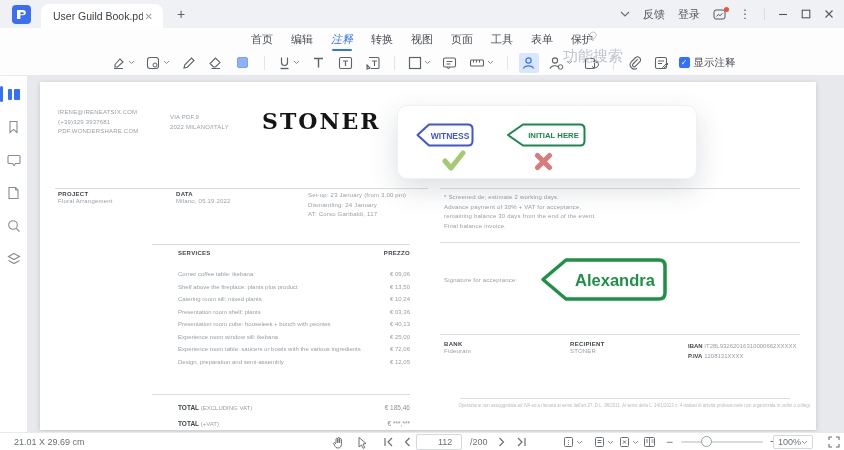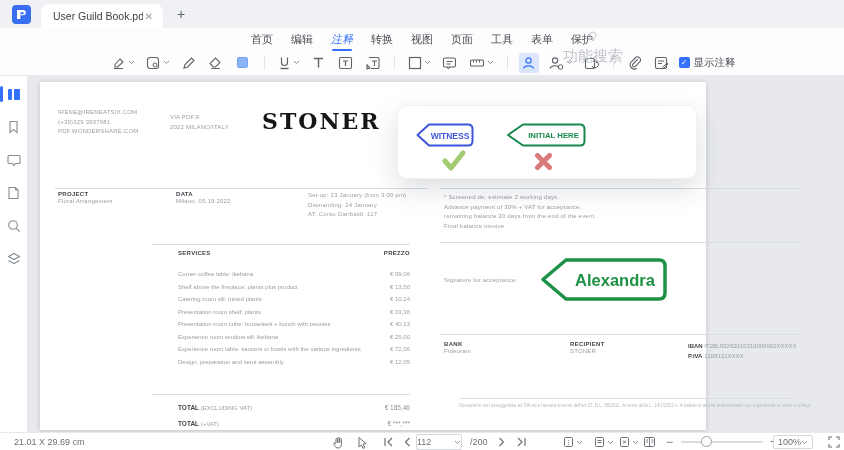--- a/index.html
+++ b/index.html
@@ -38,21 +38,21 @@
   .cbx { width:11px; height:11px; background:#3370ff; border-radius:2px; display:flex; align-items:center; justify-content:center; color:#fff; font-size:8px; line-height:1; }
 
   
   .workspace { position:absolute; top:76px; left:0; right:0; bottom:18px; display:flex; }
   .sidebar { width:28px; background:#fff; border-right:1px solid #e7e9ed; display:flex; flex-direction:column; align-items:center; padding-top:10px; gap:17px; }
   .side-ico { position:relative; width:16px; height:16px; display:flex; align-items:center; justify-content:center; cursor:pointer; }
   .side-ico.active::before { content:""; position:absolute; left:-6px; top:0; width:3px; height:16px; background:#3370ff; border-radius:2px; }
   .viewport { flex:1; background:#e7e9ed; position:relative; }
 
   
-  .page { position:absolute; left:12px; top:6px; width:666px; height:348px; background:#fff; box-shadow:0 1px 5px rgba(0,0,0,.16); }
+  .page { position:absolute; left:12px; top:6px; width:776px; height:348px; background:#fff; box-shadow:0 1px 5px rgba(0,0,0,.16); }
   .abs { position:absolute; }
   .hr { position:absolute; height:1px; background:#dadde0; }
   .t6 { font-size:6px; color:#989ea6; line-height:9.5px; white-space:nowrap; letter-spacing:.2px; }
   .lbl { font-size:6px; font-weight:bold; color:#41464c; letter-spacing:.3px; white-space:nowrap; }
   .brand { font-family:"DejaVu Serif","Liberation Serif",serif; font-weight:bold; font-size:22px; letter-spacing:2px; color:#141516; }
   .svc { position:absolute; left:138px; width:232px; }
   .svc-row { display:flex; justify-content:space-between; height:12.5px; align-items:center; }
   .svc-row .it { font-size:6px; color:#989ea6; white-space:nowrap; }
   .svc-row .pr { font-size:6px; color:#989ea6; white-space:nowrap; }
   .tot-row { display:flex; justify-content:space-between; height:15.5px; align-items:center; }
@@ -64,40 +64,65 @@
   .bank-line span { color:#989ea6; }
   .fineprint { font-size:4.8px; color:#b6bbc2; text-align:center; white-space:nowrap; transform:scale(.92); transform-origin:center top; }
 
   
   .popup { position:absolute; left:369px; top:29px; width:300px; height:74px; background:#fff; border:1px solid #f0f1f4; border-radius:10px; box-shadow:0 10px 28px rgba(40,50,70,.16); z-index:5; }
   .stamp-text { font-family:"Liberation Sans",sans-serif; font-weight:bold; }
 
   
   .statusbar { position:absolute; left:0; right:0; bottom:0; height:18px; background:#fff; border-top:1px solid #e7e9ed; font-size:9px; color:#6b7076; }
   .sb { position:absolute; top:0; height:18px; display:flex; align-items:center; }
-  .pagebox { border:1px solid #d5d8dc; border-radius:2px; height:16px; width:46px; display:flex; align-items:center; justify-content:space-between; padding:0 0; background:#fff; }
+  .pagebox { border:1px solid #d5d8dc; border-radius:2px; height:16px; width:46px; display:flex; align-items:center; justify-content:space-between; padding:0 21px; background:#fff; }
   .zoombox { border:1px solid #d5d8dc; border-radius:2px; height:14px; width:40px; display:flex; align-items:center; justify-content:space-between; padding:0 4px; background:#fff; }
   .slider-track { width:82px; height:2px; background:#d9dcdf; border-radius:1px; position:relative; }
   .slider-knob { position:absolute; left:20px; top:-5px; width:11px; height:11px; border-radius:50%; background:#fff; border:1px solid #9aa0a6; }
 </style>
 </head>
 <body>
 
 <div class="titlebar">
   <div class="logo">
     <svg width="11" height="11" viewBox="0 0 11 11">
         <path d="M1 1h6.2a2.6 2.6 0 010 5.2H4.4V10H1z" fill="#fff"></path>
         <path d="M4.4 3.2h2.4a1 1 0 010 2H4.4z" fill="#3a6ff2"></path>
       </svg>
   </div>
   <div class="tab">
     <span class="tab-title">User Guild Book.pdf</span>
     <span class="tab-close">✕</span>
   </div>
   <div class="new-tab">+</div>
+  <div class="tb-right">
+    <svg class="chev" width="10" height="6" viewBox="0 0 10 6">
+        <path d="M1 1l4 4 4-4" stroke="#6b7076" stroke-width="1.2" fill="none"></path>
+      </svg>
+    <span>反馈</span>
+    <span>登录</span>
+    <span class="promo">
+      <svg width="13" height="11" viewBox="0 0 13 11">
+          <rect x="1" y="1" width="11" height="9" rx="2" stroke="#53575d" fill="none"></rect>
+          <path d="M3.5 7.5l2-2.2 1.6 1.5 2.3-2.6" stroke="#53575d" fill="none"></path>
+        </svg>
+      <span class="dot"></span>
+    </span>
+    <span class="more-dots">⋮</span>
+    <span class="vdiv"></span>
+    <svg width="10" height="10" viewBox="0 0 10 10">
+        <path d="M1 5.5h8" stroke="#53575d" stroke-width="1.1"></path>
+      </svg>
+    <svg width="10" height="10" viewBox="0 0 10 10">
+        <rect x="1.2" y="1.2" width="7.6" height="7.6" stroke="#53575d" stroke-width="1.1" fill="none"></rect>
+      </svg>
+    <svg width="10" height="10" viewBox="0 0 10 10">
+        <path d="M1.5 1.5l7 7M8.5 1.5l-7 7" stroke="#53575d" stroke-width="1.1"></path>
+      </svg>
+  </div>
 </div>
 
 <div class="menubar">
   <span class="menu-item">首页</span>
   <span class="menu-item">编辑</span>
   <span class="menu-item active">注释</span>
   <span class="menu-item">转换</span>
   <span class="menu-item">视图</span>
   <span class="menu-item">页面</span>
   <span class="menu-item">工具</span>

